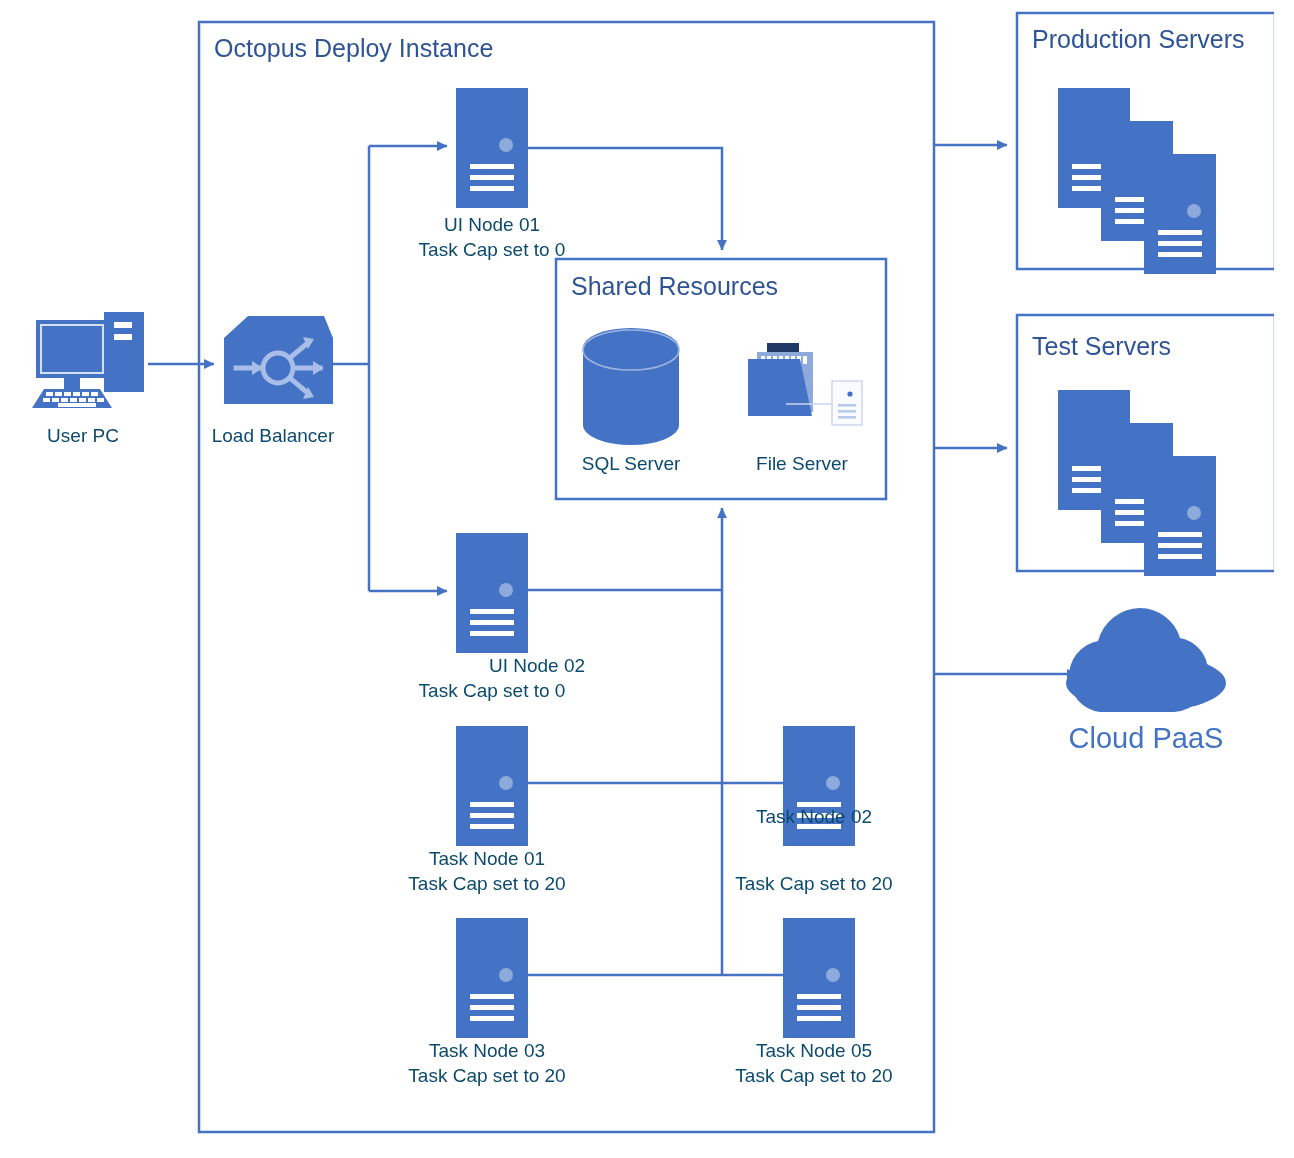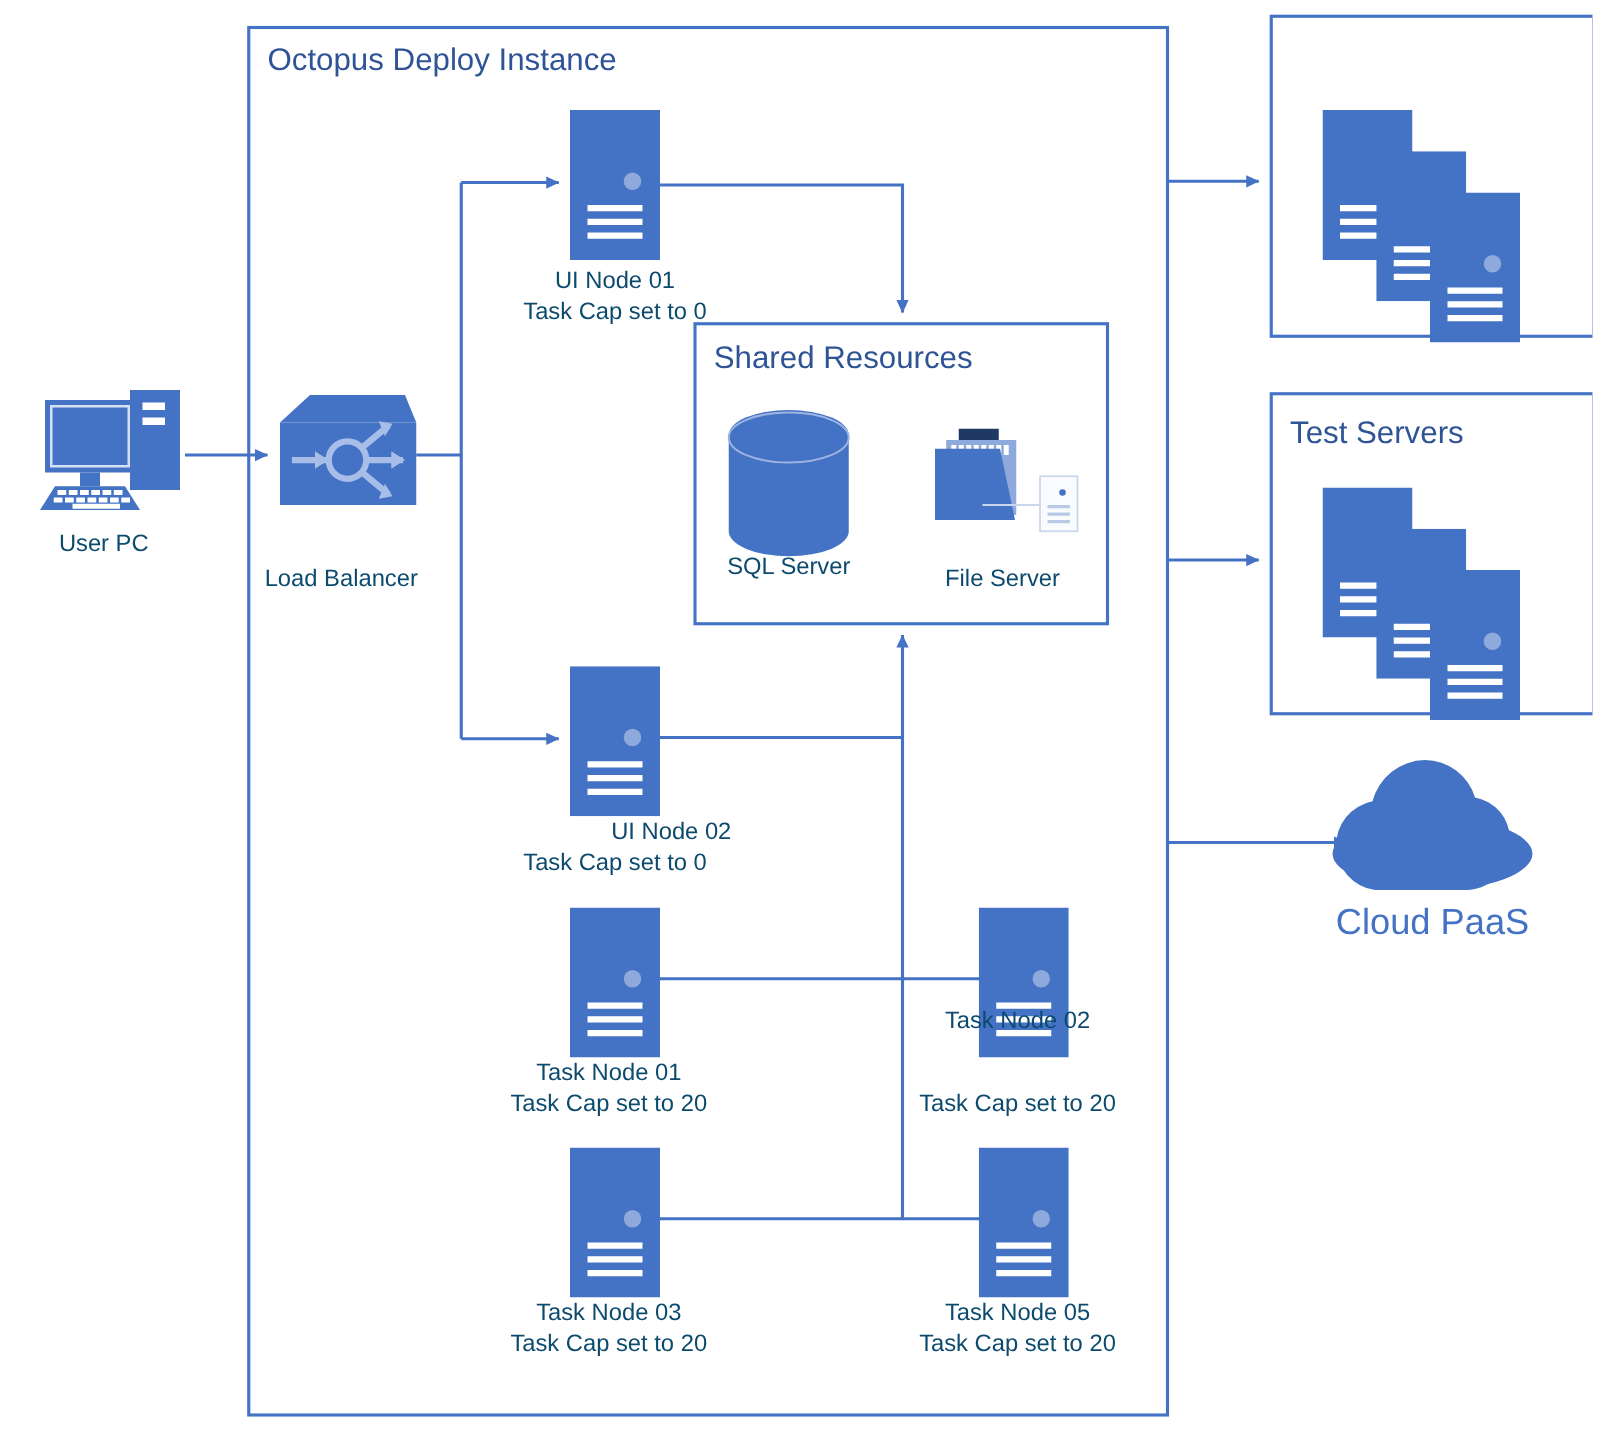--- a/index.html
+++ b/index.html
@@ -216,46 +216,47 @@
         a34,34 0 0 1 28,33
         a36,36 0 0 1 -34,41 Z"></path>
       <ellipse cx="1146" cy="683" rx="80" ry="29" fill="#4472C4"></ellipse>
     </g>
   </svg>
 
   <div class="group-title" style="left:214px; top:33px;">Octopus Deploy Instance</div>
 
   <div class="group-title" style="left:571px; top:271px;">Shared Resources</div>
 
+  <div class="group-title" style="left:1032px; top:24px;">Production Servers</div>
 
   <div class="group-title" style="left:1032px; top:331px;">Test Servers</div>
 
   <div class="label" style="left:83px; top:423px;">User PC</div>
 
-  <div class="label" style="left:273px; top:423px;margin-top:28px;">Load Balancer</div>
+  <div class="label" style="left:273px; top:423px;">Load Balancer</div>
 
   <div class="label" style="left:492px; top:212px;">UI Node 01</div>
   <div class="label" style="left:492px; top:237px;">Task Cap set to 0</div>
 
   <div class="label" style="left:492px; top:653px;margin-left:45px;">UI Node 02</div>
   <div class="label" style="left:492px; top:678px;">Task Cap set to 0</div>
 
   <div class="label" style="left:487px; top:846px;">Task Node 01</div>
   <div class="label" style="left:487px; top:871px;">Task Cap set to 20</div>
 
   <div class="label" style="left:814px; top:804px;">Task Node 02</div>
   <div class="label" style="left:814px; top:871px;">Task Cap set to 20</div>
 
   <div class="label" style="left:487px; top:1038px;">Task Node 03</div>
   <div class="label" style="left:487px; top:1063px;">Task Cap set to 20</div>
 
   <div class="label" style="left:814px; top:1038px;">Task Node 05</div>
   <div class="label" style="left:814px; top:1063px;">Task Cap set to 20</div>
 
-  <div class="label" style="left:631px; top:441px;">SQL Server</div>
+  <div class="label" style="left:631px; top:451px;">SQL Server</div>
 
   <div class="label" style="left:802px; top:451px;">File Server</div>
 
   <div class="label label-accent" style="left:1146px; top:726px; font-size:29px;">Cloud PaaS</div>
 
   <div class="hit" style="left:32px;  top:310px; width:120px; height:102px;"></div>
   <div class="hit" style="left:222px; top:314px; width:113px; height:92px;"></div>
   <div class="hit" style="left:456px; top:88px;  width:72px;  height:120px;"></div>
   <div class="hit" style="left:456px; top:533px; width:72px;  height:120px;"></div>
   <div class="hit" style="left:456px; top:726px; width:72px;  height:120px;"></div>

